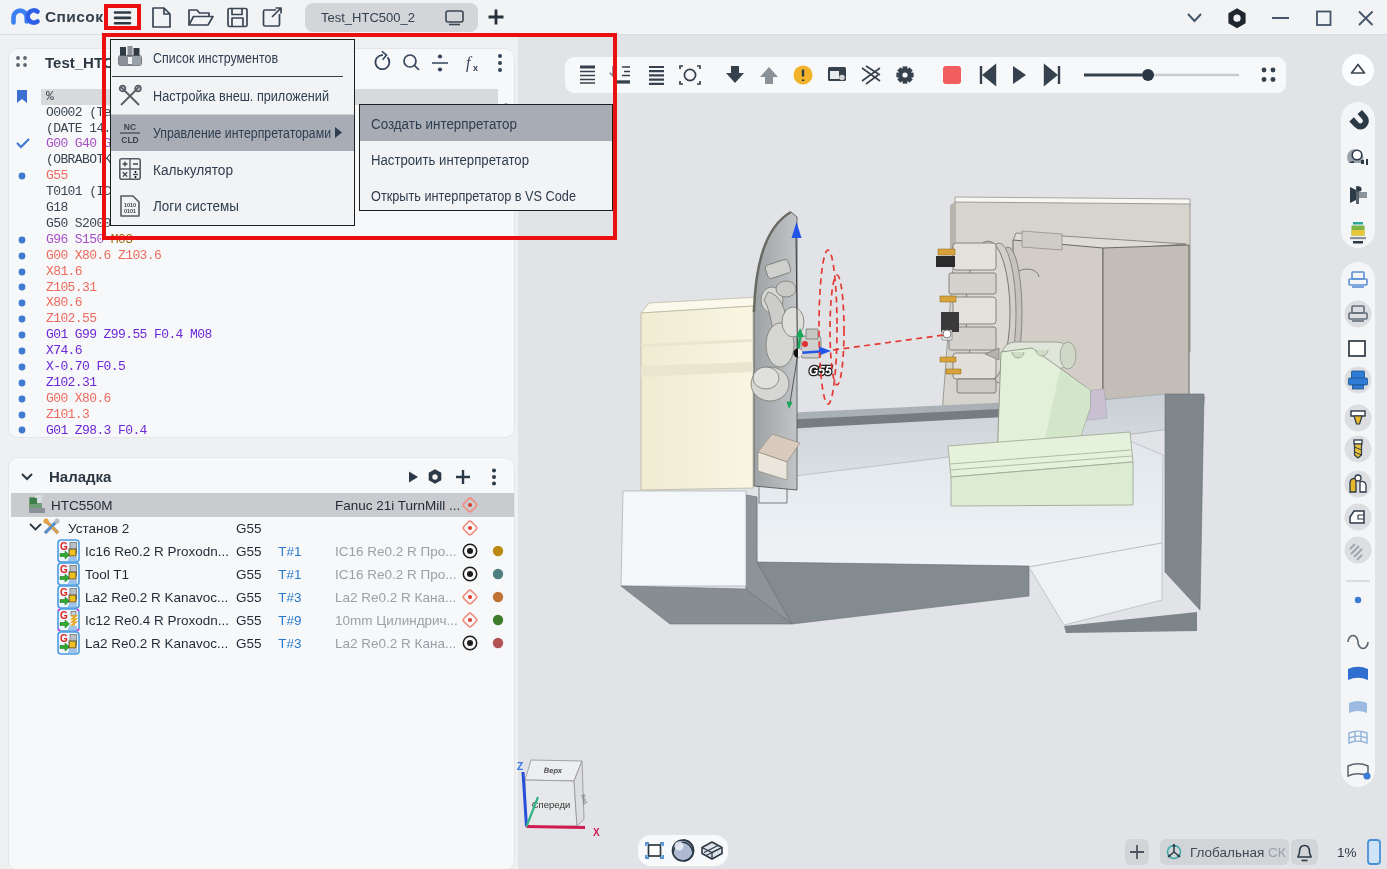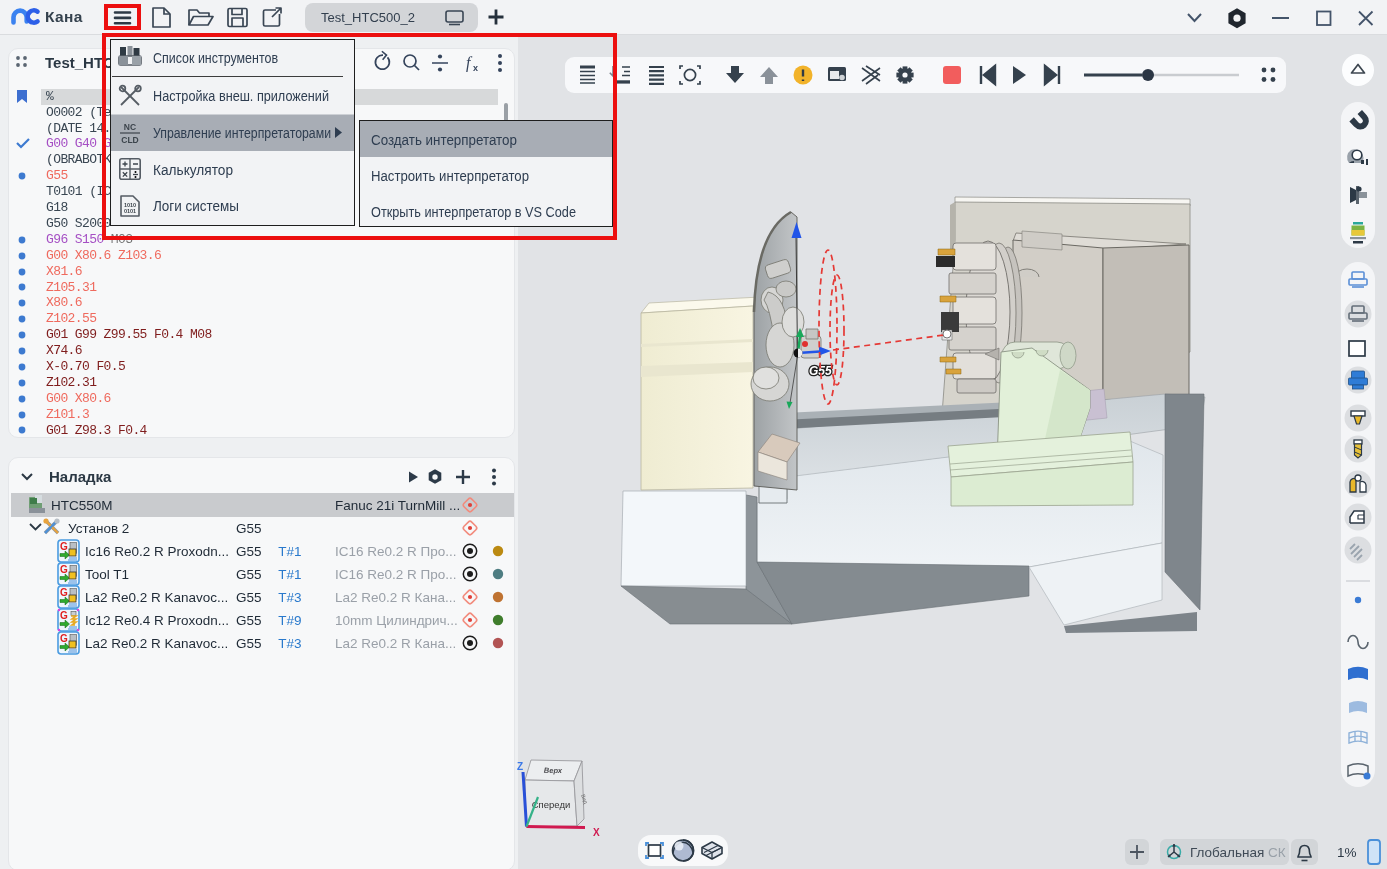--- a/index.html
+++ b/index.html
@@ -11,21 +11,21 @@
   #viewport { position:absolute; left:518px; top:35px; width:869px; height:834px; background:#e1e3e6; z-index:1; }
   
   .panel { position:absolute; left:8px; width:507px; background:#f7f8f9; border:1px solid #e4e6e9; border-radius:10px; z-index:3; overflow:hidden; }
   #codepanel { top:48px; height:390px; }
   #setuppanel { top:457px; height:414px; }
   
   .menu { position:absolute; background:#f2f3f5; border:1.5px solid #1e1e1e; z-index:6; }
   
   .redbox { position:absolute; border:4px solid #ec0f0f; z-index:9; }
   .code { font-family:"Liberation Mono",monospace; font-size:13px; white-space:pre; letter-spacing:-0.6px; }
-  c0 { color:#394652; } c1 { color:#ef6a5e; } c2 { color:#a54fc4; } c3 { color:#737373; } c4 { color:#7f1d1d; }
+  c0 { color:#394652; } c1 { color:#ef6a5e; } c2 { color:#a54fc4; } c3 { color:#a16207; } c4 { color:#6d28d9; }
 </style></head>
 <body>
 <div id="viewport"></div>
 <div id="titlebar">
  <svg width="1387" height="35" style="position:absolute;left:0;top:0;">
 
   <path d="M13.5 22.5 V17.2 a6.6 6.6 0 0 1 13.2 0 V21.5" fill="none" stroke="#3b82f0" stroke-width="4.6" stroke-linecap="round"></path>
   <path d="M37.5 11.6 A6.1 6.1 0 1 0 37.5 21.4" fill="none" stroke="#2d5fe8" stroke-width="4.6" stroke-linecap="round"></path>
 
   <g stroke="#2e3a46" stroke-width="2.6" stroke-linecap="round">
@@ -61,21 +61,21 @@
 
   <path d="M496 9.5v15M488.5 17h15" stroke="#25303c" stroke-width="2.8"></path>
 
   <path d="M1188 14l6.5 7 6.5-7" fill="none" stroke="#44546a" stroke-width="2"></path>
   <path d="M1237 8.2l8.6 5v10l-8.6 5-8.6-5v-10z" fill="#20262e"></path>
   <circle cx="1237" cy="18.2" r="3.6" fill="#f2f3f5"></circle>
   <path d="M1272 18h17" stroke="#44546a" stroke-width="2"></path>
   <rect x="1317" y="11.5" width="13.5" height="13.5" fill="none" stroke="#44546a" stroke-width="1.8"></rect>
   <path d="M1359 11.5l13.5 13.5M1372.5 11.5l-13.5 13.5" stroke="#44546a" stroke-width="1.8"></path>
  </svg>
- <span style="position:absolute;left:45px;top:8px;font-size:15.5px;font-weight:700;color:#35424e;letter-spacing:.4px;">Кана</span>
+ <span style="position:absolute;left:45px;top:8px;font-size:15.5px;font-weight:700;color:#35424e;letter-spacing:.4px;">Список</span>
 </div>
 <div id="codepanel" class="panel">
  <svg width="507" height="390" style="position:absolute;left:0;top:0;">
 
   <g fill="#5b6672">
    <circle cx="9" cy="9" r="1.9"></circle>
         <circle cx="16" cy="9" r="1.9"></circle>
    <circle cx="9" cy="16" r="1.9"></circle>
         <circle cx="16" cy="16" r="1.9"></circle>
   </g>
@@ -629,21 +629,21 @@
   <g font-size="14px" fill="#2e3d50">
    <text x="42" y="23" textLength="125" lengthAdjust="spacingAndGlyphs">Список инструментов</text>
    <text x="42" y="61" textLength="176" lengthAdjust="spacingAndGlyphs">Настройка внеш. приложений</text>
    <text x="42" y="98" textLength="178" lengthAdjust="spacingAndGlyphs">Управление интерпретаторами</text>
    <text x="42" y="134.5" textLength="80" lengthAdjust="spacingAndGlyphs">Калькулятор</text>
    <text x="42" y="171" textLength="86" lengthAdjust="spacingAndGlyphs">Логи системы</text>
   </g>
   <path d="M224 87l7 5.5-7 5.5z" fill="#2e3d50"></path>
  </svg>
 </div>
-<div class="menu" style="left:359px;top:120px;width:254px;height:107px;text-decoration:underline;">
+<div class="menu" style="left:359px;top:104px;width:254px;height:107px;text-decoration:underline;">
  <svg width="252" height="105" font-family="&quot;Liberation Sans&quot;,sans-serif">
   <rect x="0" y="0" width="252" height="36" fill="#a8adb5"></rect>
   <g font-size="14px" fill="#2e3d50">
    <text x="11" y="24" textLength="146" lengthAdjust="spacingAndGlyphs">Создать интерпретатор</text>
    <text x="11" y="60" textLength="158" lengthAdjust="spacingAndGlyphs">Настроить интерпретатор</text>
    <text x="11" y="96" textLength="205" lengthAdjust="spacingAndGlyphs">Открыть интерпретатор в VS Code</text>
   </g>
  </svg>
 </div>
 <div class="redbox" style="left:103.5px;top:3.5px;width:37px;height:26px;border-width:4.5px;"></div>

